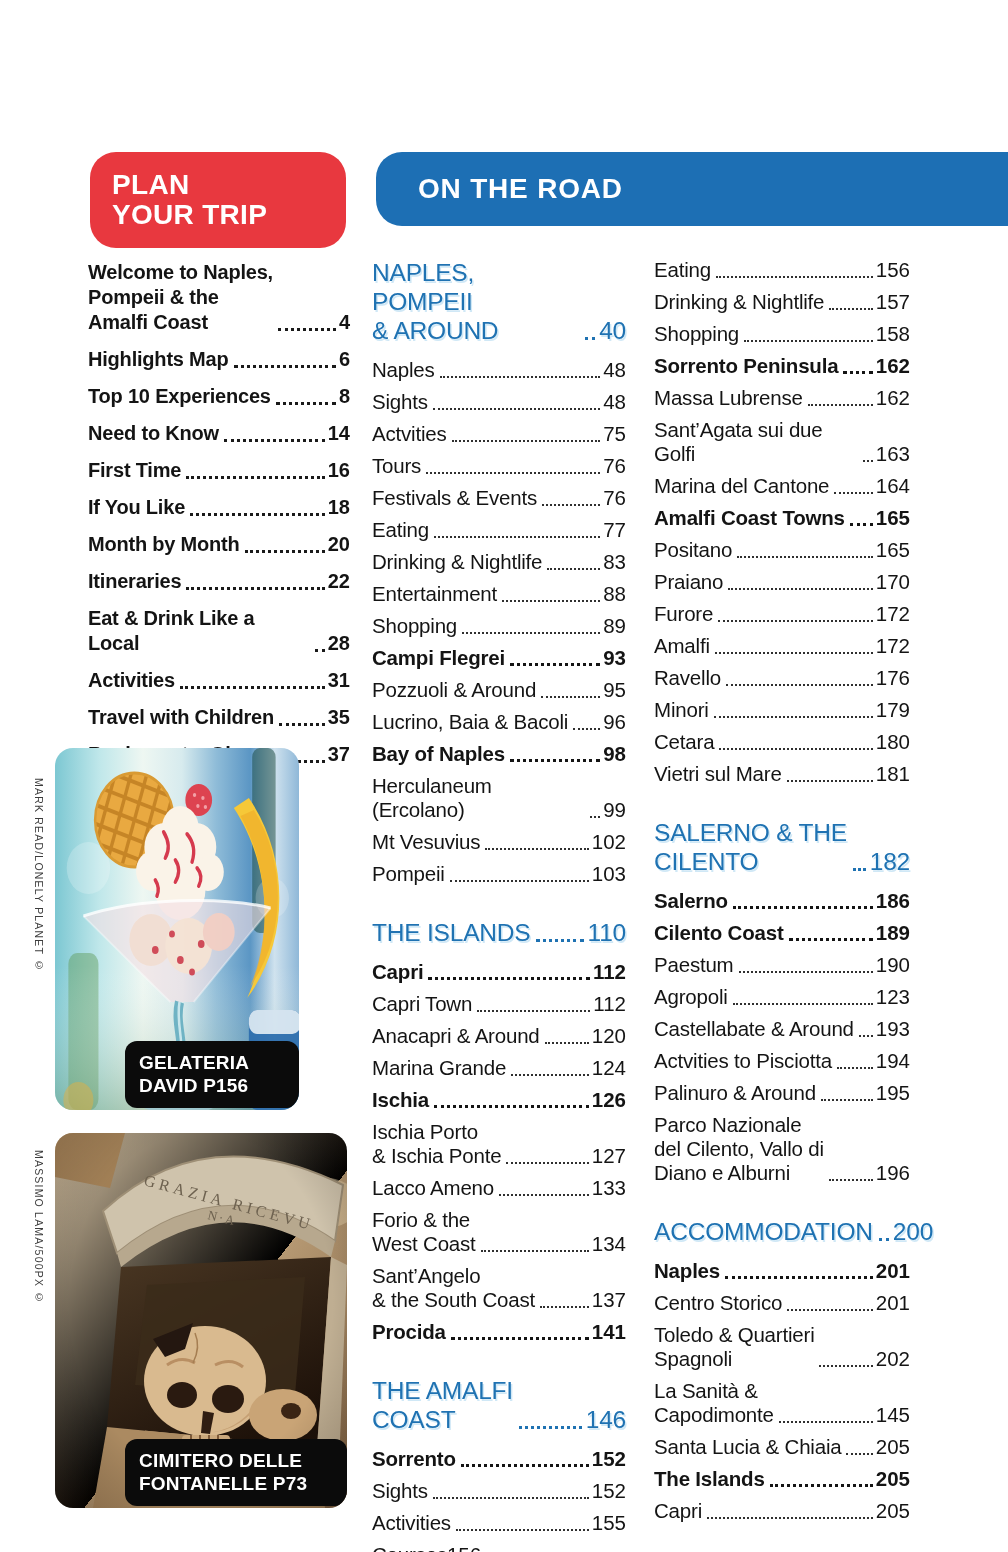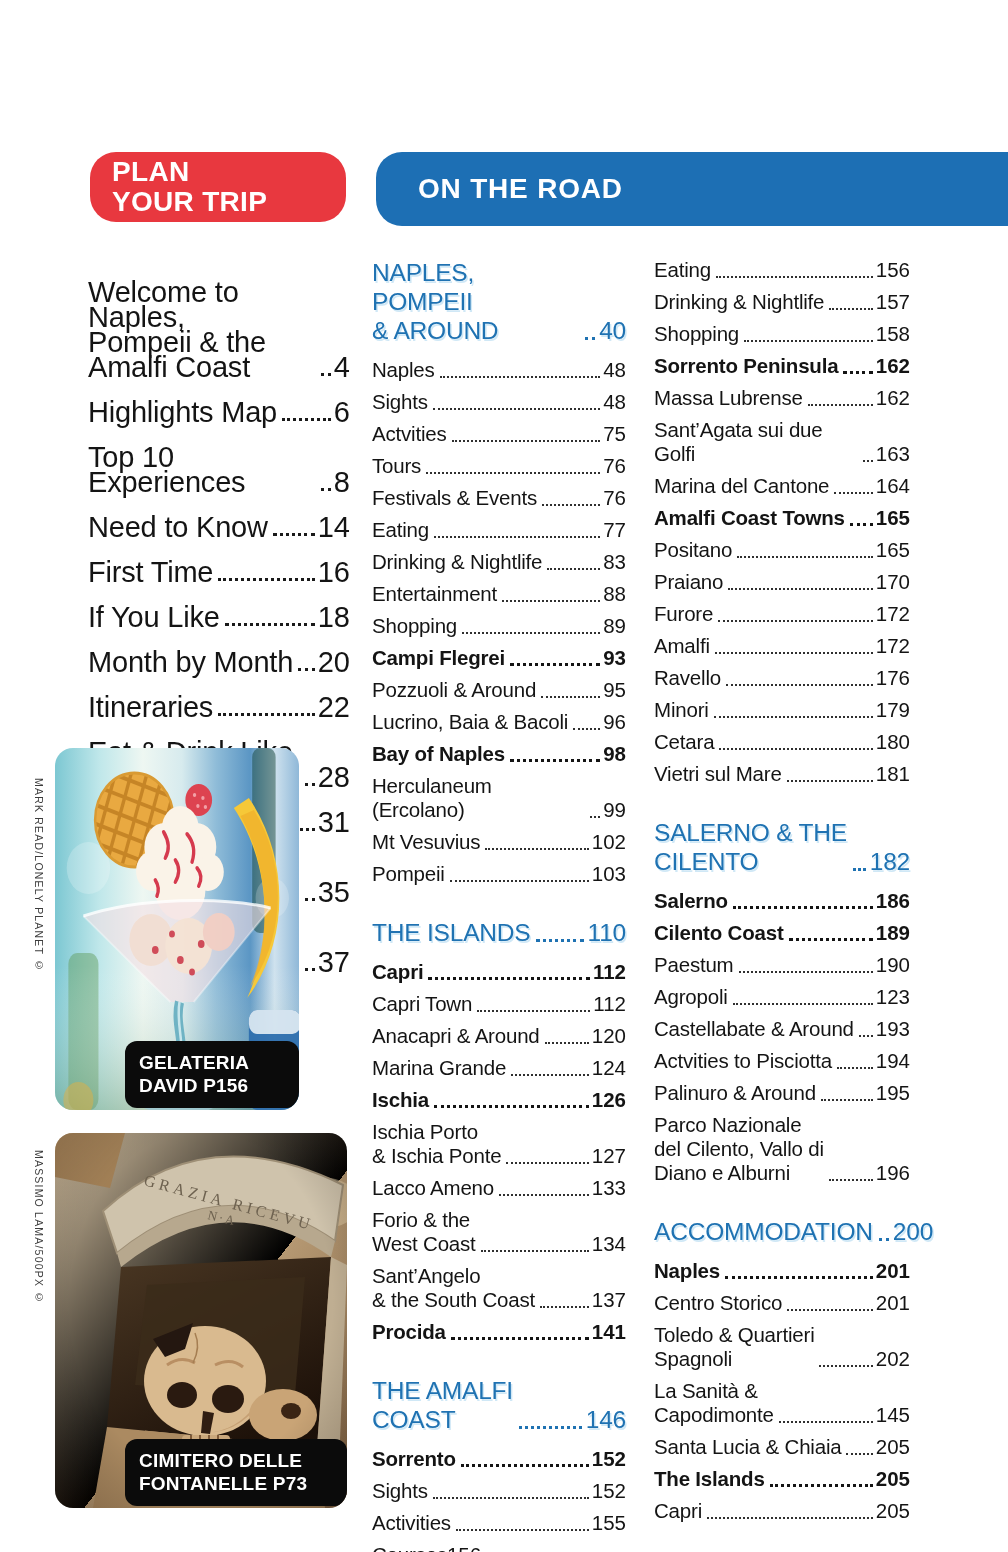--- a/index.html
+++ b/index.html
@@ -1,21 +1,21 @@
 <!DOCTYPE html>
 <html><head>
 <meta charset="utf-8">
 <style>
   * { margin:0; padding:0; box-sizing:border-box; }
   body { background:#e9e9e9; font-family:"Liberation Sans", sans-serif; }
   .page { position:relative; width:1008px; height:1552px; background:#ffffff; overflow:hidden; margin:0 auto; }
 
   
   .badge-red {
-    position:absolute; left:90px; top:152px; width:256px; height:70px;
+    position:absolute; left:90px; top:152px; width:256px; height:96px;
     background:#e8383f; border-radius:26px; color:#fff;
     display:flex; align-items:center; padding-left:22px;
     font-size:28px; font-weight:700; line-height:1.08; white-space:pre-line; letter-spacing:.3px;
   }
   .bar-blue {
     position:absolute; left:376px; top:152px; right:0; height:74px;
     background:#1d6fb4; border-radius:26px 0 0 26px; color:#fff;
     display:flex; align-items:center; padding-left:42px;
     font-size:28px; font-weight:700; letter-spacing:.8px;
   }
@@ -35,21 +35,21 @@
   .sec-head .label { white-space:pre-line; }
   .sec-head .leader { border-bottom:3.2px dotted #1f72b2; margin:0 4px 5px 6px; }
 
   .entry { display:flex; align-items:flex-end; margin-bottom:8px;
            font-size:20.5px; line-height:24px; color:#141414; }
   .entry .label { white-space:pre-line; letter-spacing:-.2px; }
   .entry.bold { font-weight:700; }
   .leader { flex:1 1 auto; min-width:10px; border-bottom:2.8px dotted #2f2f2f; margin:0 3px 4px 5px; }
   .entry.bold .leader { border-bottom:3px dotted #141414; }
 
-  #left-col .entry { font-weight:400; font-size:29px; line-height:25px; margin-bottom:12px;margin-top:20px; }
+  #left-col .entry { font-weight:700; font-size:20px; line-height:25px; margin-bottom:12px; }
   #left-col .leader { border-bottom:3px dotted #1a1a1a; }
 
   
   .photo { position:absolute; border-radius:18px; overflow:hidden; }
   #photo-gelato { left:55px; top:748px;  width:244px; height:362px; }
   #photo-skull  { left:55px; top:1133px; width:292px; height:375px; }
   .photo svg { display:block; width:100%; height:100%; }
   .caption {
     position:absolute; left:70px; right:0; bottom:2px;
     background:#0b0b0b; color:#fff; border-radius:12px;

